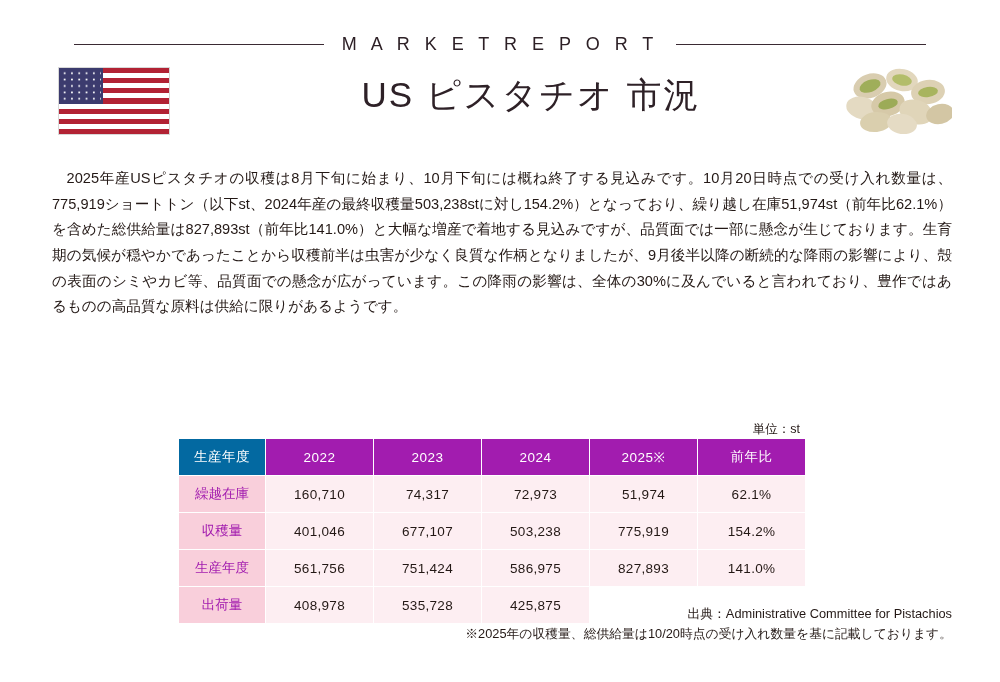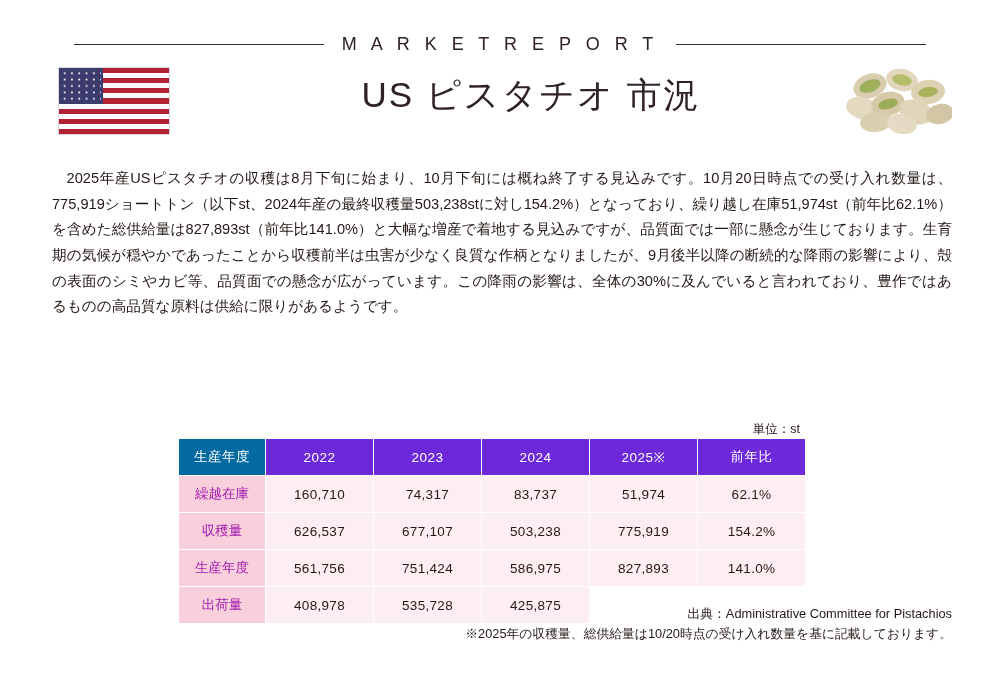--- a/index.html
+++ b/index.html
@@ -143,21 +143,21 @@
   }
   table.data th, table.data td {
     height: 36px;
     font-size: 13.5px;
     font-weight: normal;
     text-align: center;
     vertical-align: middle;
     padding: 0;
   }
   table.data thead th {
-    background: #6d28d9;
+    background: #a21caf;
     color: #ffffff;
     letter-spacing: 0.5px;
   }
   table.data thead th.first-col {
     background: #0369a1;
     margin-top: 32px;
   }
   table.data tbody td.row-head {
     background: #f9cfdb;
     color: #a21caf;
@@ -251,27 +251,27 @@
           <th>2024</th>
           <th>2025※</th>
           <th>前年比</th>
         </tr>
       </thead>
       <tbody>
         <tr>
           <td class="row-head">繰越在庫</td>
           <td class="val">160,710</td>
           <td class="val">74,317</td>
-          <td class="val">83,737</td>
+          <td class="val">72,973</td>
           <td class="val">51,974</td>
           <td class="val">62.1%</td>
         </tr>
         <tr>
           <td class="row-head">収穫量</td>
-          <td class="val">626,537</td>
+          <td class="val">401,046</td>
           <td class="val">677,107</td>
           <td class="val">503,238</td>
           <td class="val">775,919</td>
           <td class="val">154.2%</td>
         </tr>
         <tr>
           <td class="row-head">生産年度</td>
           <td class="val">561,756</td>
           <td class="val">751,424</td>
           <td class="val">586,975</td>

